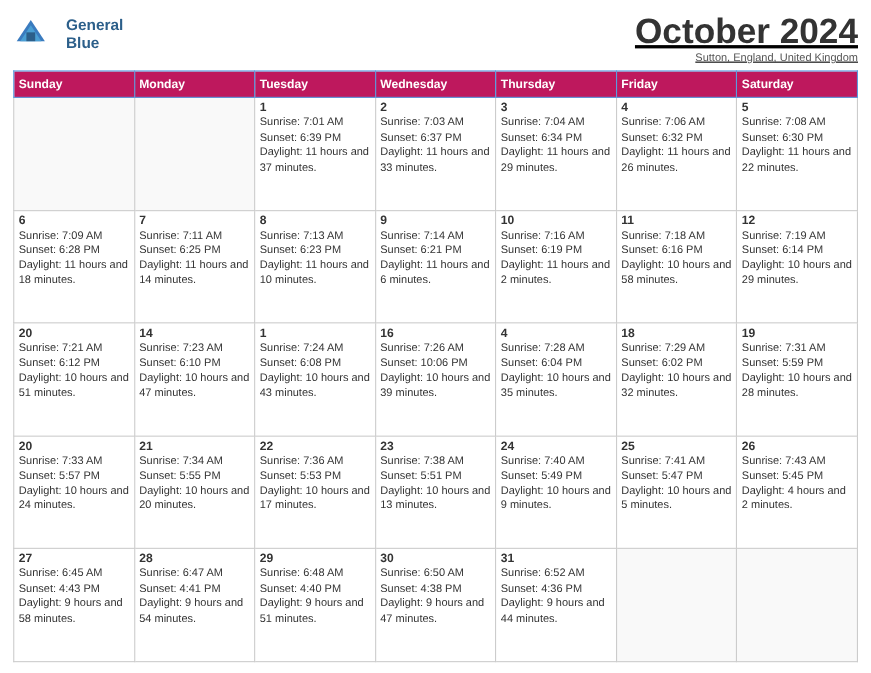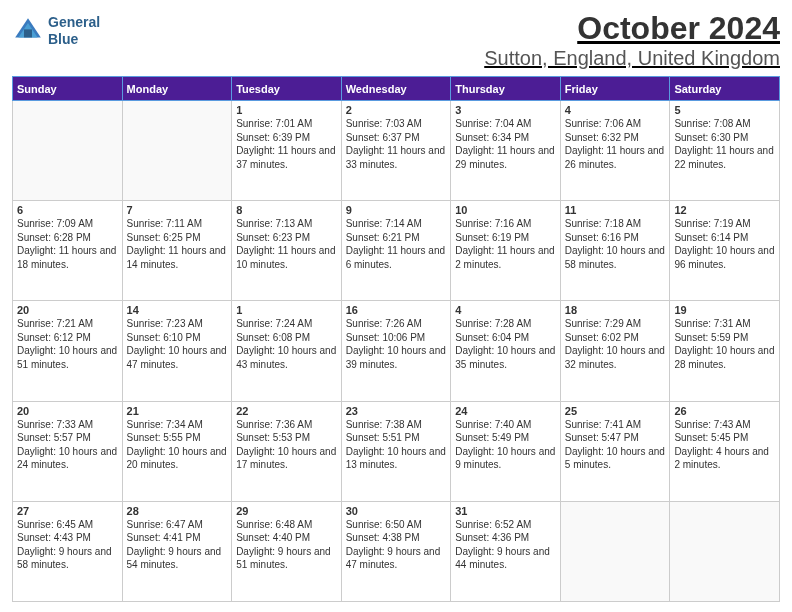--- a/index.html
+++ b/index.html
@@ -19,21 +19,21 @@
     }
     .header {
       display: flex;
       align-items: flex-start;
       justify-content: space-between;
       margin-bottom: 6px;
     }
     .logo {
       display: flex;
       align-items: center;
-      gap: 4px;
+      gap: 16px;
       margin-top: 4px;
     }
     .logo-text {
       font-size: 14px;
       font-weight: bold;
       color: #2c5f8a;
       line-height: 1.2;
     }
     .logo-icon {
       width: 32px;
@@ -42,32 +42,32 @@
     .header-right {
       text-align: right;
       text-decoration: underline;
     }
     .month-title {
       font-size: 32px;
       font-weight: bold;
       color: #333;
     }
     .location {
-      font-size: 20px;
+      font-size: 10px;
       color: #555;
     }
     .calendar {
       flex: 1;
       border: 1px solid #ccc;
       border-collapse: collapse;
       width: 100%;
       table-layout: fixed;
     }
     .calendar th {
-      background-color: #4c1d95;
+      background-color: #be185d;
       color: #fff;
       font-size: 11px;
       font-weight: bold;
       padding: 4px 4px;
       text-align: left;
       border: 1px solid #5a9bdf;
       height: 24px;
     }
     .calendar td {
       border: 1px solid #ccc;
@@ -219,21 +219,21 @@
           <span>Sunrise: 7:18 AM</span><br>
           <span>Sunset: 6:16 PM</span><br>
           <span>Daylight: 10 hours and 58 minutes.</span>
         </div>
       </td>
           <td>
         <span class="day-number">12</span>
         <div class="cell-info">
           <span>Sunrise: 7:19 AM</span><br>
           <span>Sunset: 6:14 PM</span><br>
-          <span>Daylight: 10 hours and 96 minutes.</span>
+          <span>Daylight: 10 hours and 29 minutes.</span>
         </div>
       </td>
         </tr>
         <tr>
           <td>
         <span class="day-number">20</span>
         <div class="cell-info">
           <span>Sunrise: 7:21 AM</span><br>
           <span>Sunset: 6:12 PM</span><br>
           <span>Daylight: 10 hours and 51 minutes.</span>

